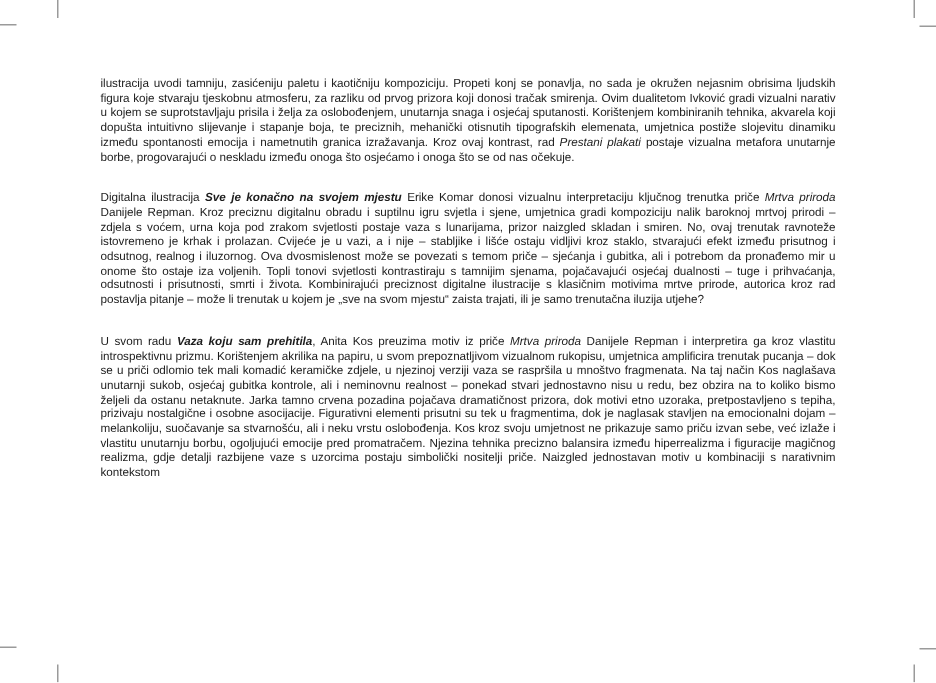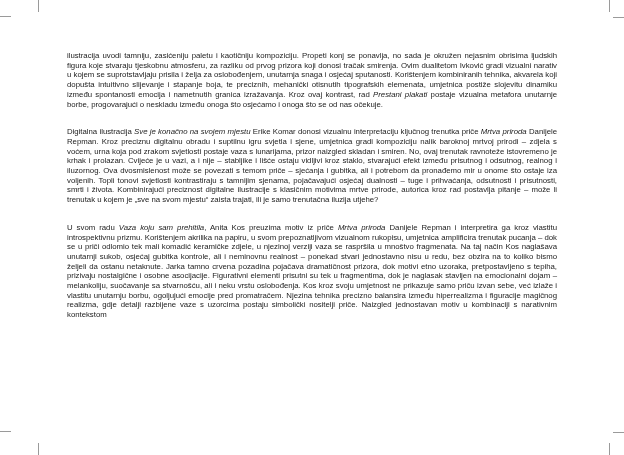--- a/index.html
+++ b/index.html
@@ -35,21 +35,21 @@
     font-size: 7.8px;
     line-height: 9.7px;
     letter-spacing: -0.02px;
     text-align: justify;
   }
   .para { margin-bottom: 18px; }
   .para:last-child { margin-bottom: 0; }
   .seg-regular      { font-style: normal; font-weight: normal; }
   .seg-italic       { font-style: italic; }
   .seg-bold         { font-weight: normal; }
-  .seg-bold-italic  { font-weight: normal; font-style: italic; }
+  .seg-bold-italic  { font-weight: bold; font-style: italic; }
 </style>
 </head>
 <body>
 
 <div class="page">
   <div class="crop cm-tl-v"></div>
   <div class="crop cm-tl-h"></div>
   <div class="crop cm-tr-v"></div>
   <div class="crop cm-tr-h"></div>
   <div class="crop cm-bl-v"></div>

